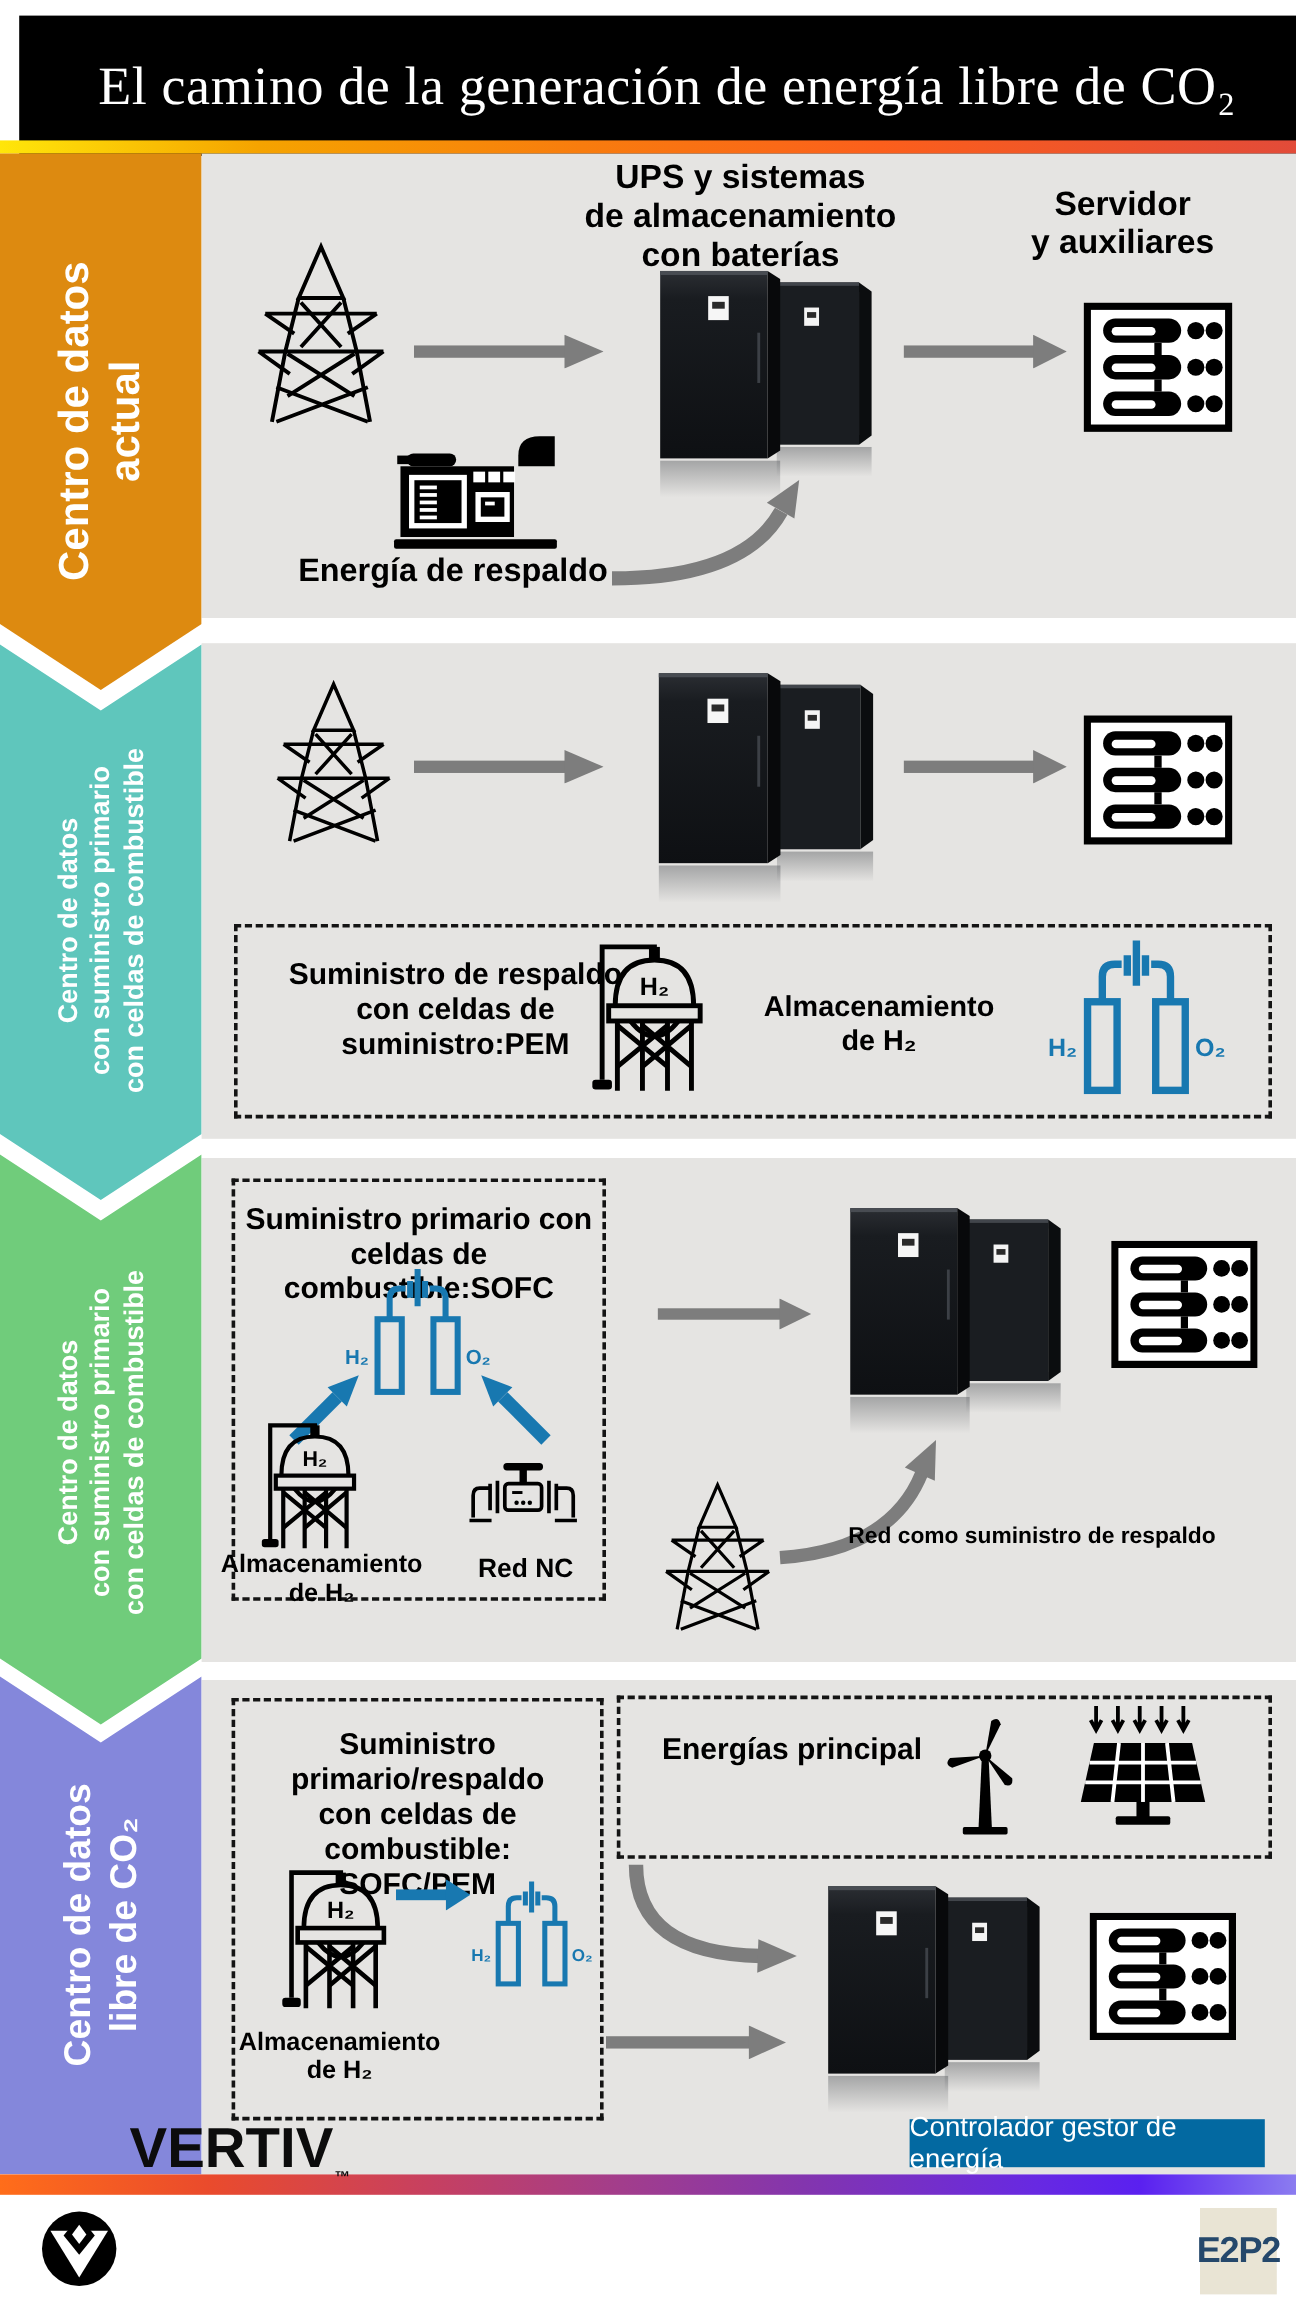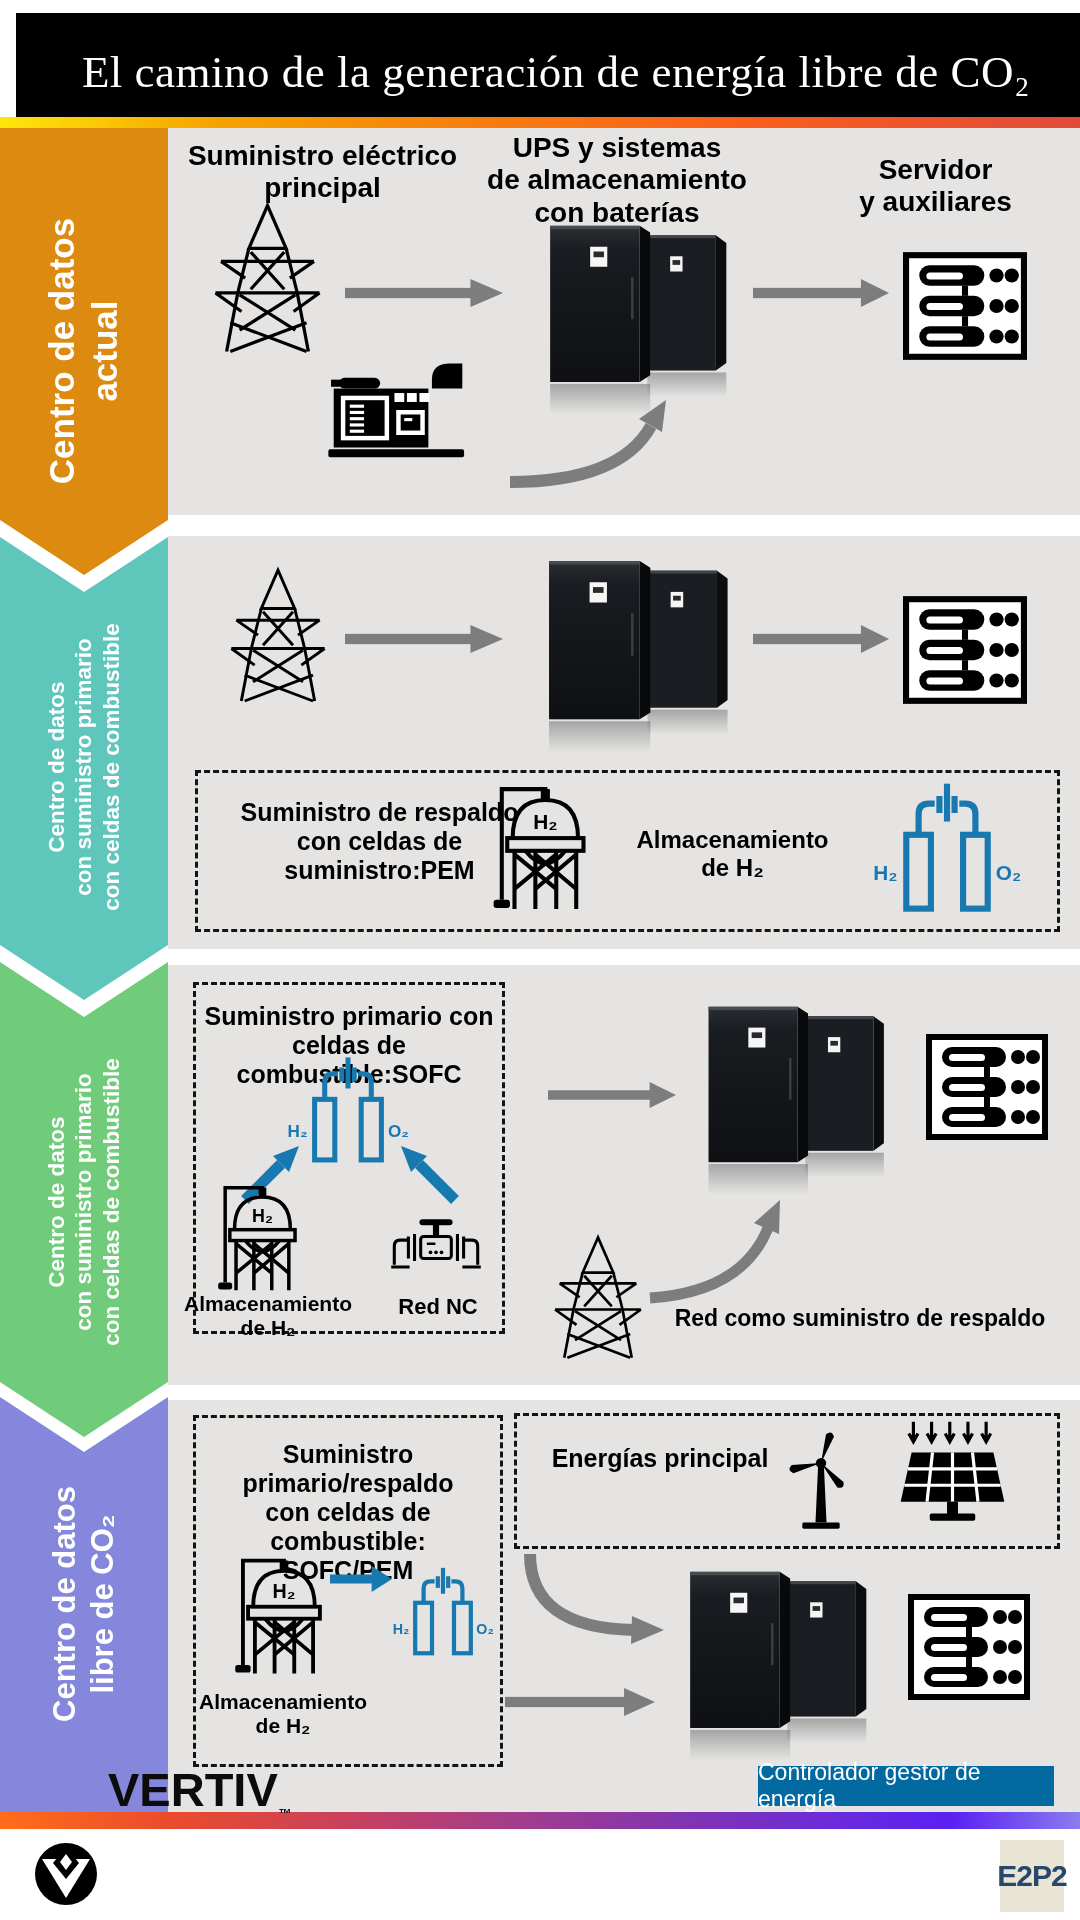--- a/index.html
+++ b/index.html
@@ -56,22 +56,20 @@
 actual</div>
   <div class="side-label" style="width:450px;height:168px;left:-141px;top:683px;font-size:22.5px;">Centro de datos
 con suministro primario
 con celdas de combustible</div>
   <div class="side-label" style="width:460px;height:168px;left:-146px;top:1118px;font-size:22.5px;">Centro de datos
 con suministro primario
 con celdas de combustible</div>
   <div class="side-label" style="width:400px;height:168px;left:-116px;top:1520px;font-size:31px;">Centro de datos
 libre de CO₂</div>
 
-  <div class="hd" style="left:175px;top:140px;width:295px;font-size:28px;">Suministro eléctrico
-principal</div>
   <div class="hd" style="left:818px;top:154px;width:235px;font-size:28px;">Servidor
 y auxiliares</div>
   <div class="hd" style="left:487px;top:132px;width:260px;font-size:28px;">UPS y sistemas
 de almacenamiento
 con baterías</div>
 
   <div class="abs" style="left:210px;top:200px;width:115px;height:158px;" data-icon="tower">
       <svg viewBox="0 0 120 170" fill="none" stroke="#000" stroke-width="3.5">
 <path d="M60 6 L40 52 L80 52 Z"></path>
 <path d="M40 52 L28 100 L16 163 M80 52 L92 100 L104 163"></path>
@@ -162,20 +160,21 @@
           <rect x="26" y="78" width="16" height="3.5"></rect>
 <rect x="76" y="37" width="11" height="10"></rect>
           <rect x="90" y="37" width="11" height="10"></rect>
           <rect x="104" y="37" width="11" height="10"></rect>
 <rect x="78" y="56" width="32" height="28"></rect>
 </g>
 <rect x="83" y="61" width="22" height="18" fill="#000"></rect>
 <rect x="87" y="65" width="9" height="3.5" fill="#fff"></rect>
 </svg>
     </div>
+  <div class="hd" style="left:240px;top:460px;width:275px;font-size:27px;">Energía de respaldo</div>
   <div class="abs" style="left:505px;top:398px;width:170px;height:95px;" data-icon="curve1">
       <svg viewBox="0 0 170 95">
         <path d="M5 84 Q115 84 146 28" fill="none" stroke="#7D7D7D" stroke-width="12"></path>
         <polygon points="134,21 157,34 161,2" fill="#7D7D7D"></polygon>
       </svg>
     </div>
 
   <div class="abs" style="left:228px;top:560px;width:100px;height:152px;" data-icon="tower">
       <svg viewBox="0 0 120 170" fill="none" stroke="#000" stroke-width="3.5">
 <path d="M60 6 L40 52 L80 52 Z"></path>
@@ -422,21 +421,21 @@
 <path d="M4 100 H116 M4 100 L32 120 M116 100 L88 120"></path>
 <path d="M42 56 L78 96 M78 56 L42 96 M30 102 L90 140 M90 102 L30 140 M20 132 L102 163 M102 132 L20 163"></path>
 </svg>
     </div>
   <div class="abs" style="left:642px;top:1196px;width:150px;height:115px;" data-icon="curve3">
       <svg viewBox="0 0 150 115">
         <path d="M8 102 Q100 96 126 32" fill="none" stroke="#7D7D7D" stroke-width="11"></path>
         <polygon points="112,27 137,38 138,4" fill="#7D7D7D"></polygon>
       </svg>
     </div>
-  <div class="hd" style="left:648px;top:1305px;width:424px;font-size:23px;">Red como suministro de respaldo</div>
+  <div class="hd" style="left:648px;top:1270px;width:424px;font-size:19px;">Red como suministro de respaldo</div>
 
   <div class="dash" style="left:193px;top:1415px;width:304px;height:346px;"></div>
   <div class="hd" style="left:201px;top:1440px;width:294px;font-size:25px;">Suministro primario/respaldo
 con celdas de combustible:
 SOFC/PEM</div>
   <div class="abs" style="left:222px;top:1552px;width:112px;height:130px;" data-icon="tank">
       <svg viewBox="0 0 130 152">
 <g fill="none" stroke="#000" stroke-width="4.5">
 <path d="M72 22 L72 10 L24 10 L24 132"></path>
 <path d="M36 64 Q36 22 72 22 Q108 22 108 64"></path>

